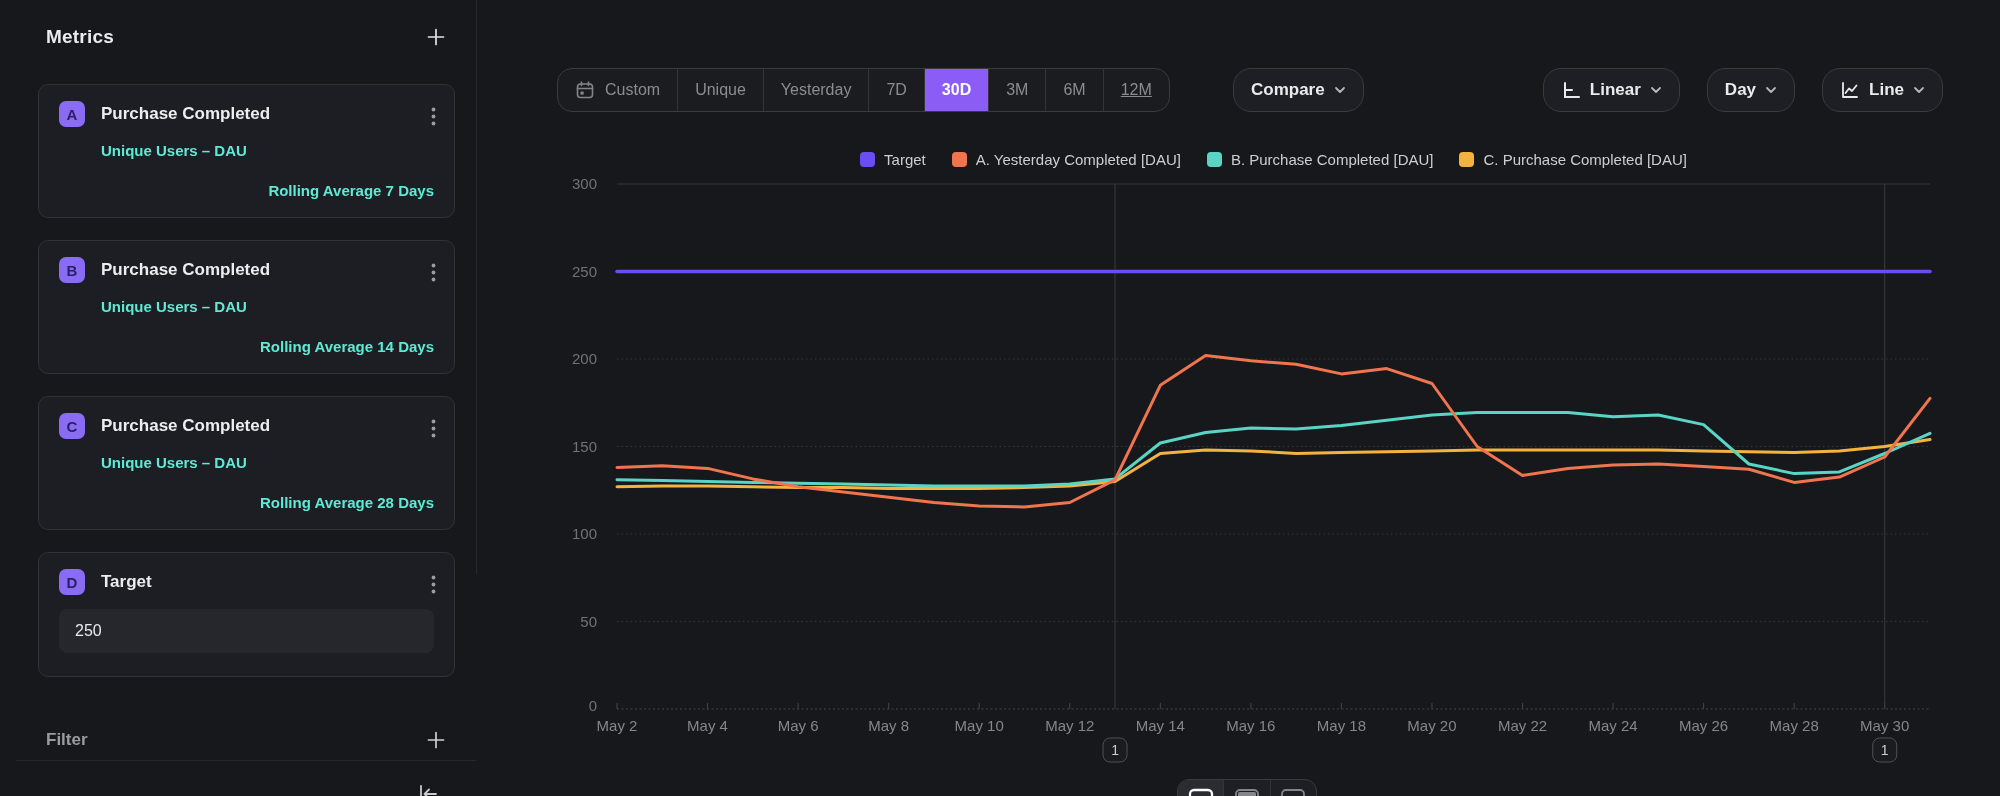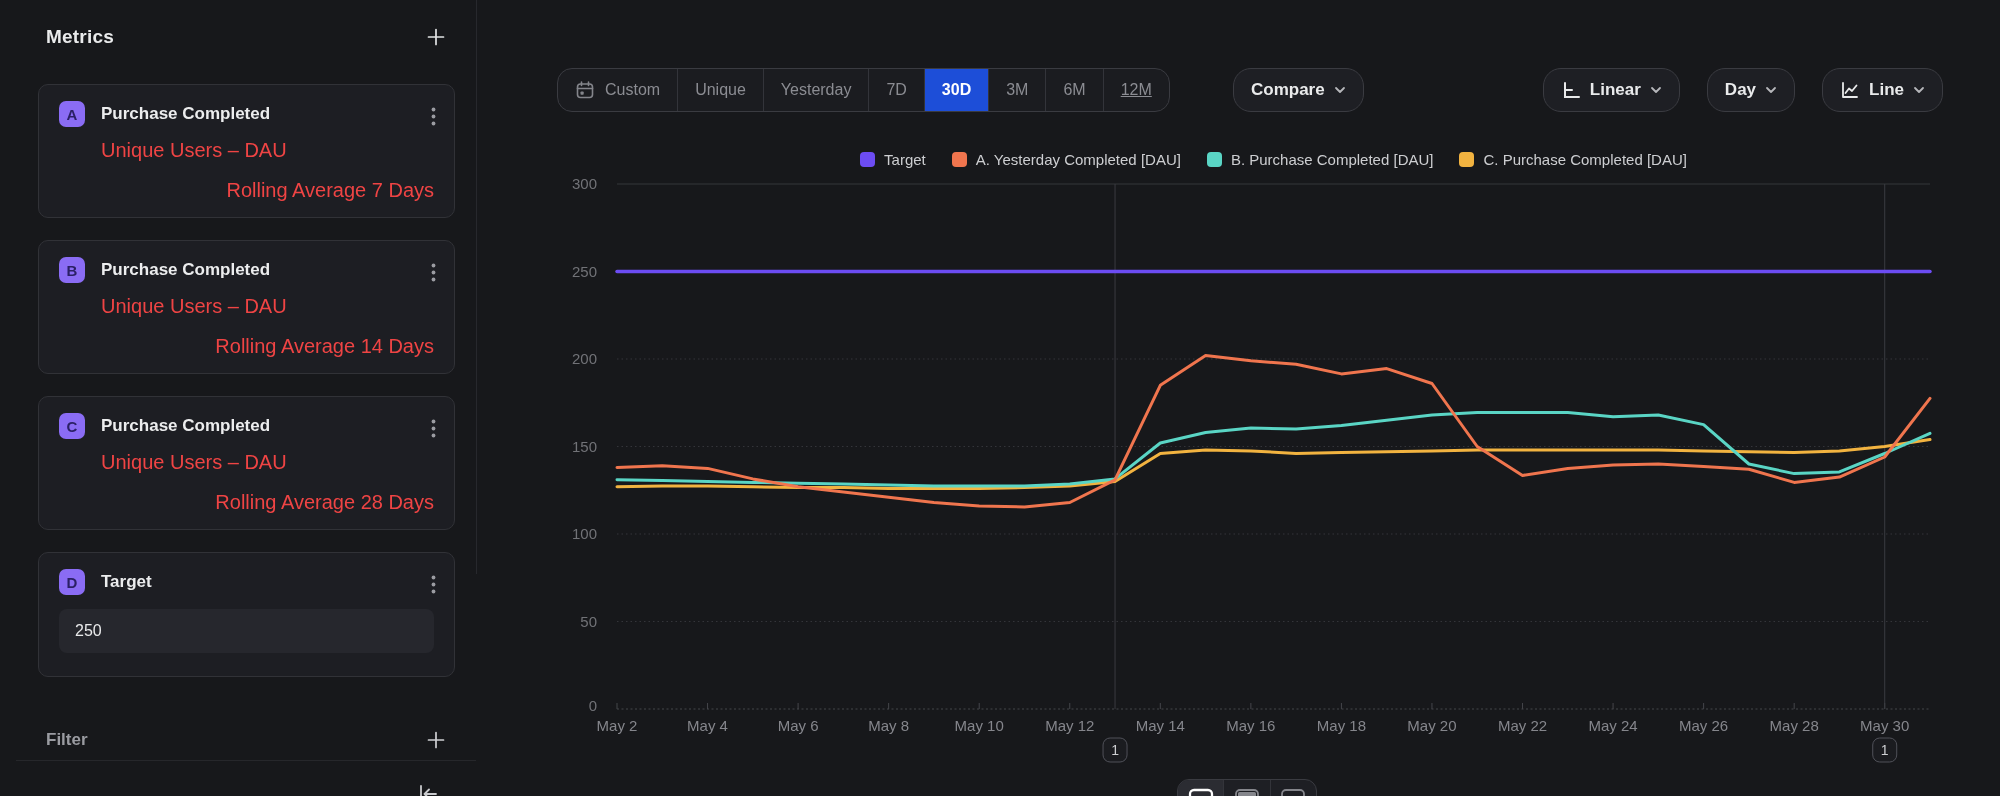--- a/index.html
+++ b/index.html
@@ -27,21 +27,21 @@
     padding:16px 20px;
   }
   .card-head { display:flex; align-items:center; gap:16px; height:26px; }
   .chip {
     width:26px; height:26px; border-radius:7px; background:#8a6cf4;
     color:#2b2066; font-size:15px; font-weight:700;
     display:flex; align-items:center; justify-content:center; flex:0 0 auto;
   }
   .card-title { font-size:17px; font-weight:700; color:#ecedee; }
   .kebab { position:absolute; top:20px; right:16px; }
-  .card-sub { margin:14px 0 0 42px; font-size:20px; color:#ef4444; line-height:19px; }
+  .card-sub { margin:14px 0 0 42px; font-size:15px; color:#5eead4; line-height:19px;font-weight:bold; }
   .card-sub.second { margin-top:21px;text-align:right; }
   .target-input {
     display:block; margin:14px 0 0 0; width:100%; height:44px;
     background:#26272d; border:none; border-radius:8px;
     color:#e9eaeb; font-size:16px; padding:0 16px;
     font-family:"Liberation Sans", sans-serif; outline:none;
   }
   .filter-row {
     position:absolute; top:722px; left:30px; right:28px; height:36px;
     display:flex; align-items:center; justify-content:space-between;gap:28px;
@@ -57,21 +57,21 @@
     position:absolute; left:96px; top:68px; height:44px;
     display:flex; align-items:stretch;
     border:1px solid #3a3b41; border-radius:15px; overflow:hidden; background:#1b1c20;
   }
   .seg {
     display:flex; align-items:center; justify-content:center; gap:10px;
     padding:0 17px; font-size:16px; color:#8b8c92; cursor:pointer;
     border-right:1px solid #33343a; white-space:nowrap;
   }
   .seg:last-child { border-right:none;text-decoration:underline; }
-  .seg.active { background:#1d4ed8; color:#ffffff; font-weight:700; }
+  .seg.active { background:#8b5cf6; color:#ffffff; font-weight:700; }
 
   .btn {
     display:flex; align-items:center; gap:9px; height:44px; padding:0 17px;
     background:#1e1f24; border:1px solid #3a3b41; border-radius:18px;
     color:#e9eaeb; font-size:17px; font-weight:600; cursor:pointer;
     font-family:"Liberation Sans", sans-serif;
   }
   .compare-btn { position:absolute; left:772px; top:68px; }
   .right-controls { position:absolute; right:57px; top:68px; display:flex; gap:27px; }
 

